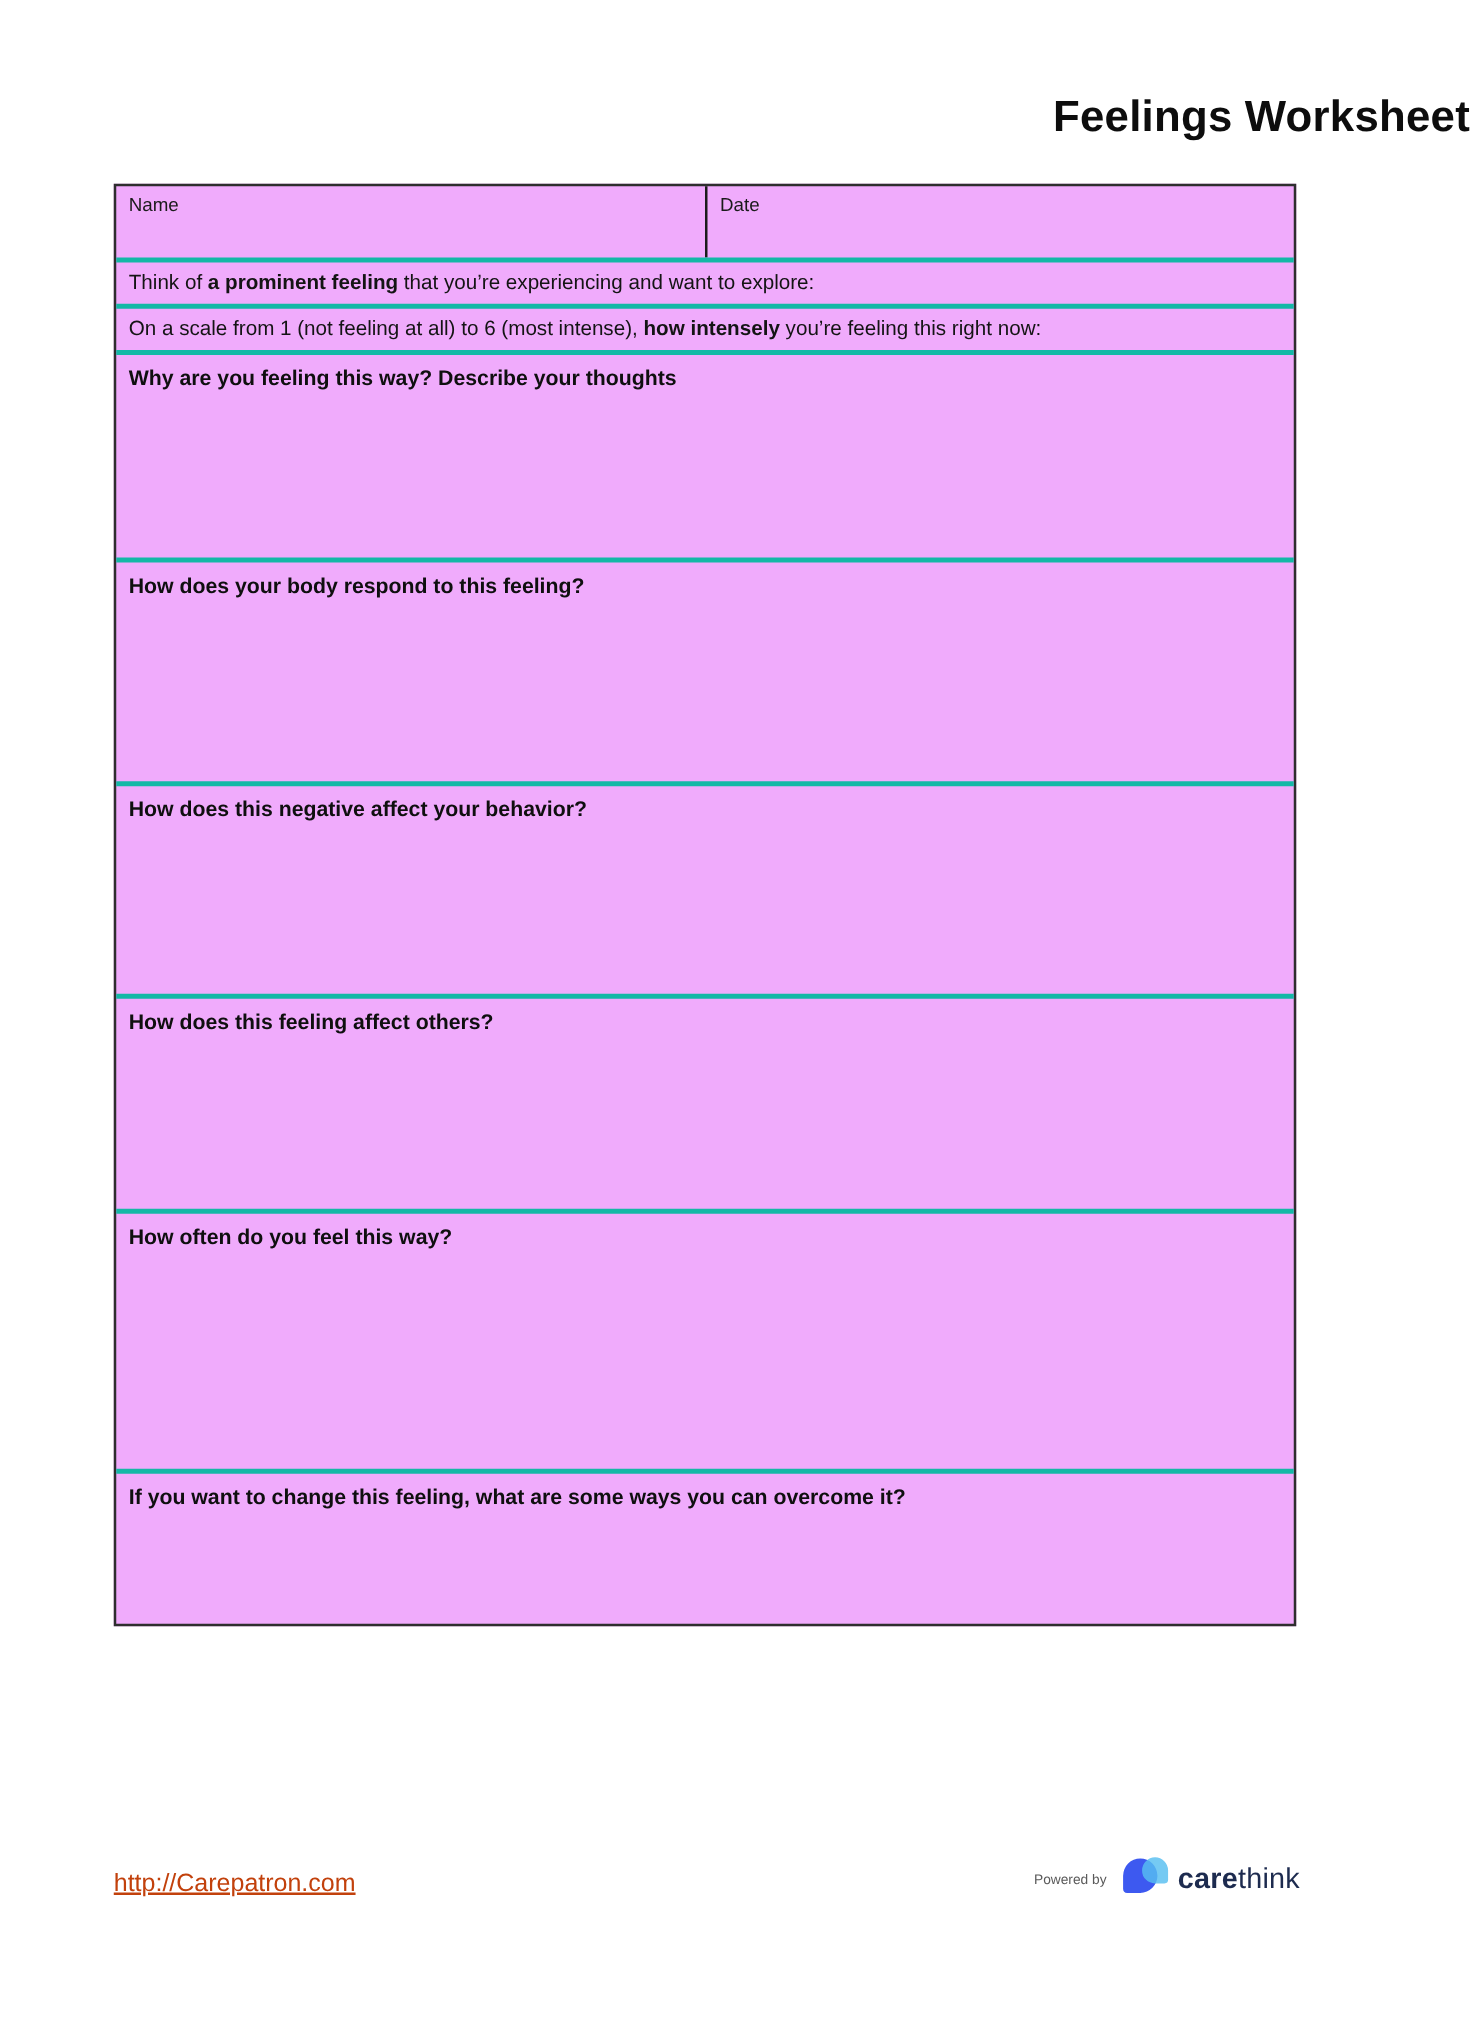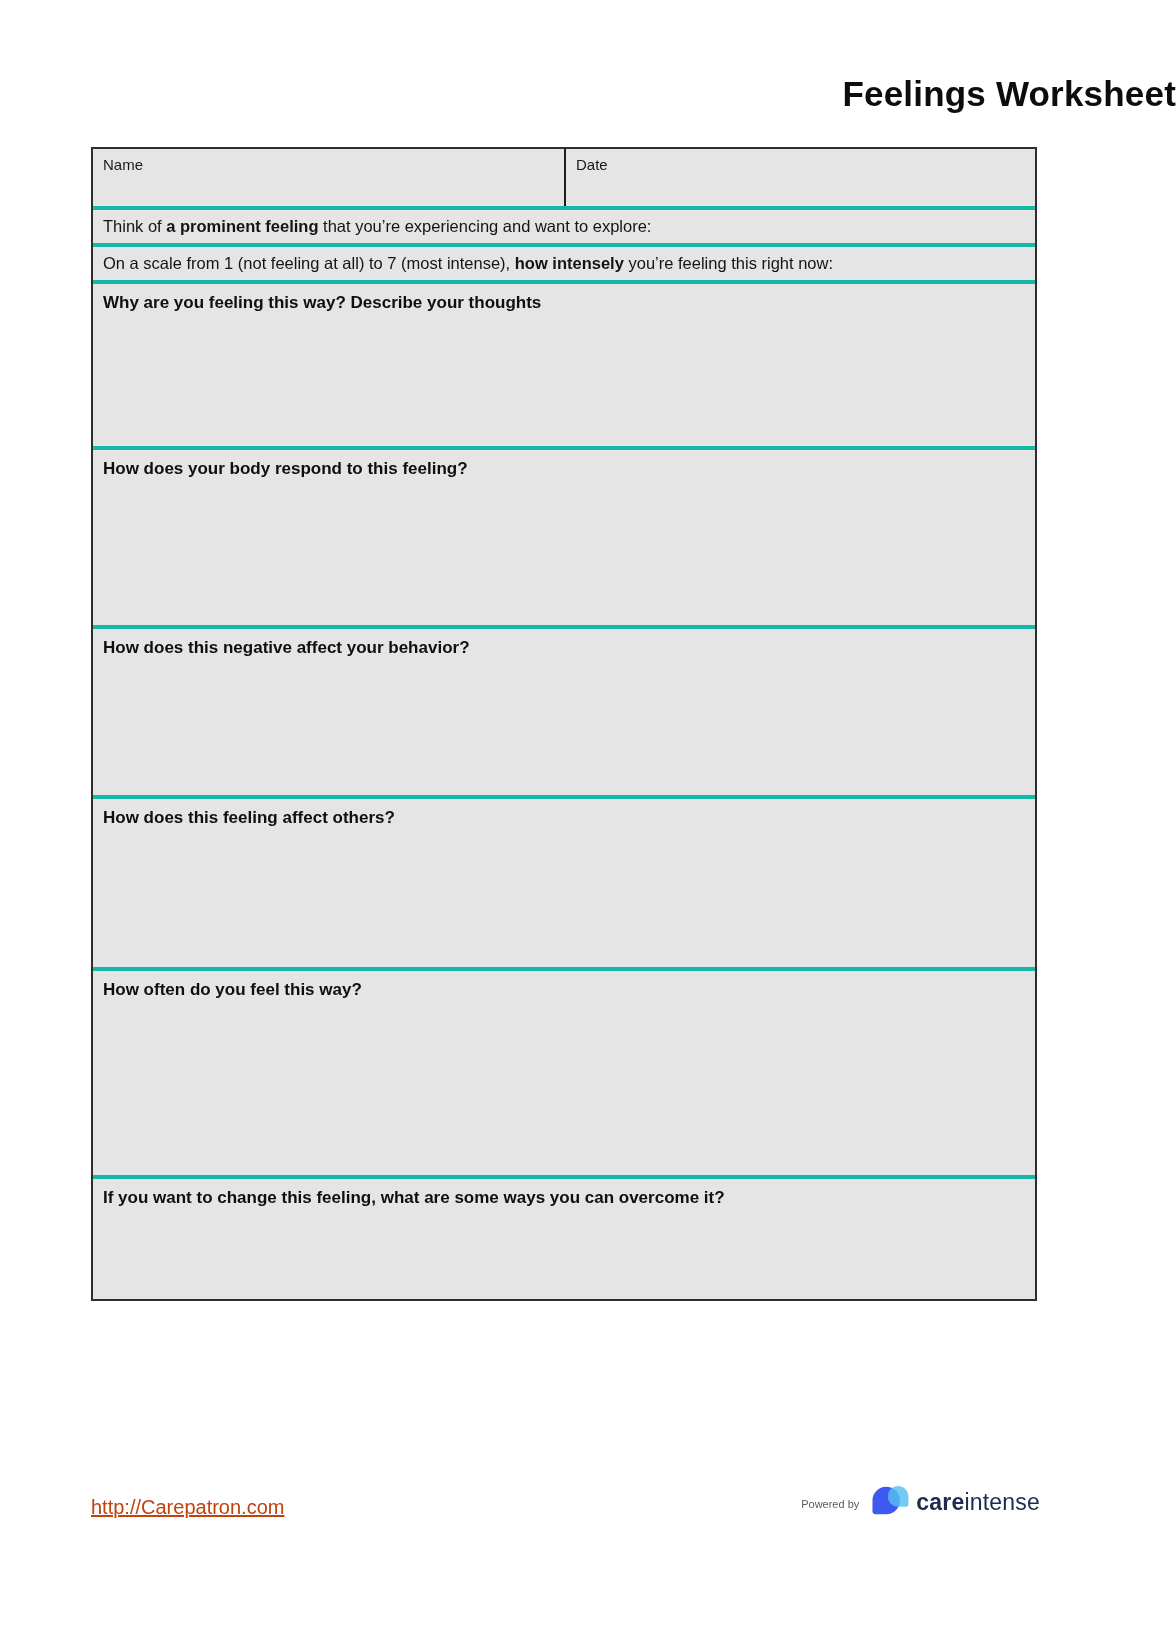--- a/index.html
+++ b/index.html
@@ -8,21 +8,21 @@
     width:1176px; height:1630px; position:relative;
     font-family:"Liberation Sans", sans-serif; color:#111;
   }
   .page-title {
     position:absolute; top:74px; left:0; width:100%;
     text-align:right; font-size:35px; font-weight:bold; color:#0d0d0d;
     letter-spacing:0.2px;
   }
   .form-table {
     position:absolute; top:147px; left:91px; width:946px;
-    border:2px solid #2e2e2e; background:#e5e5e5;
+    border:2px solid #2e2e2e; background:#f0abfc;
   }
   .row { border-top:4px solid #14b8a6; position:relative; }
   .row:first-child { border-top:none; }
   .head-row { display:flex; height:57px; }
   .head-cell { flex:1 1 50%; padding:7px 10px; font-size:15px; color:#1a1a1a; }
   .head-cell.date { border-left:2px solid #1c1c1c; }
   .prompt-row { padding:5px 10px 6px 10px; font-size:16.5px; line-height:22px; color:#141414; }
   .prompt-row b { font-weight:bold; }
   .section-row { padding:8px 10px; }
   .section-row h2 { font-size:17px; font-weight:bold; color:#0f0f0f; line-height:22px; }
@@ -54,21 +54,21 @@
     <div class="head-cell date">
       <span>Date</span>
     </div>
   </div>
 
   <div class="row prompt-row" style="min-height:31px">
     <span>Think of </span><b>a prominent feeling</b><span> that you’re experiencing and want to explore:</span>
   </div>
 
   <div class="row prompt-row" style="min-height:32px">
-    <span>On a scale from 1 (not feeling at all) to 7 (most intense), </span><b>how intensely</b><span> you’re feeling this right now:</span>
+    <span>On a scale from 1 (not feeling at all) to 6 (most intense), </span><b>how intensely</b><span> you’re feeling this right now:</span>
   </div>
 
   <div class="row section-row" style="height:166px">
     <h2>Why are you feeling this way? Describe your thoughts</h2>
   </div>
 
   <div class="row section-row" style="height:179px">
     <h2>How does your body respond to this feeling?</h2>
   </div>
 
@@ -93,15 +93,15 @@
 
 <a class="footer-link">http://Carepatron.com</a>
 
 <div class="powered">
   <span class="powered-label">Powered by</span>
   <span class="brand">
     <svg class="logo-svg" viewBox="0 0 44 38">
       <path d="M18 3 a14.5 14.5 0 0 1 14.5 14.5 a14.5 14.5 0 0 1 -14.5 14.5 L7 32 Q3.5 32 3.5 28.5 L3.5 17.5 A14.5 14.5 0 0 1 18 3 Z" fill="#3d59f0"></path>
       <path fill-opacity="0.82" d="M30.5 2 a11 11 0 0 1 11 11 L41.5 21 Q41.5 24 38.5 24 L30.5 24 A11 11 0 0 1 30.5 2 Z" fill="#57bef0"></path>
     </svg>
-    <span class="brand-text"><span class="bold">care</span><span>intense</span></span>
+    <span class="brand-text"><span class="bold">care</span><span>think</span></span>
   </span>
 </div>
 
 </body></html>

